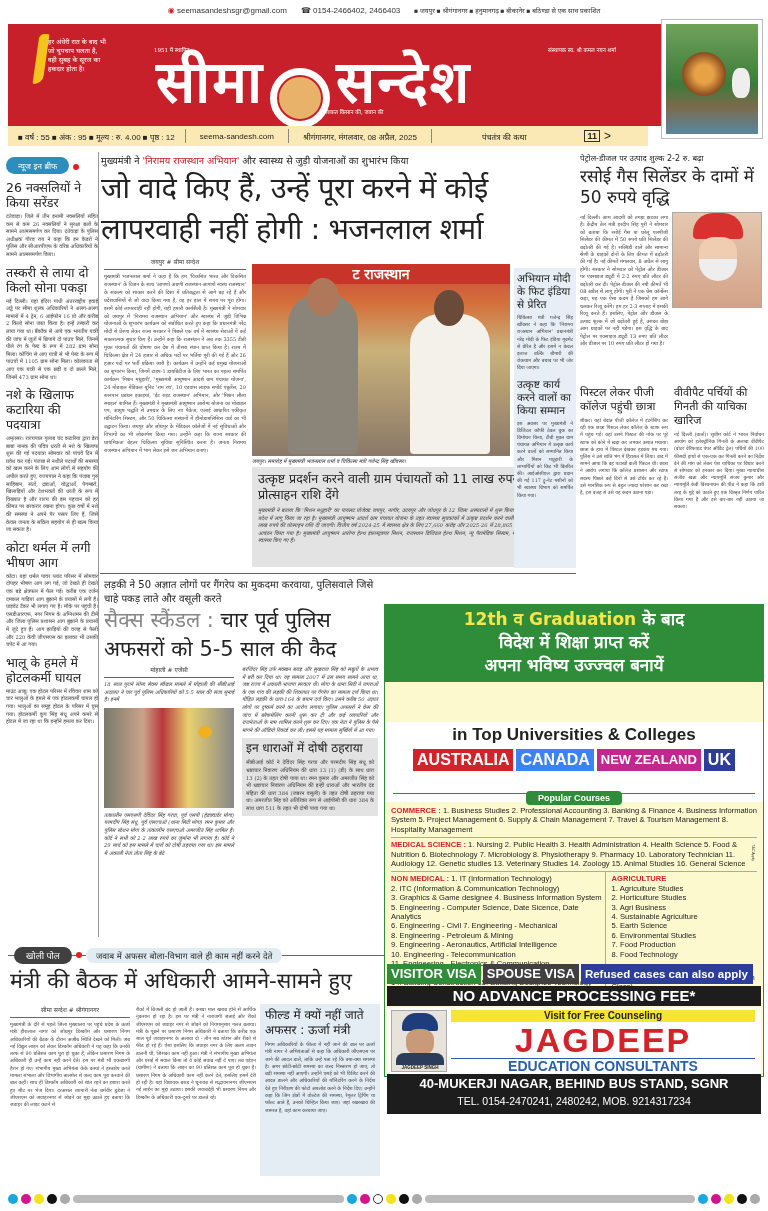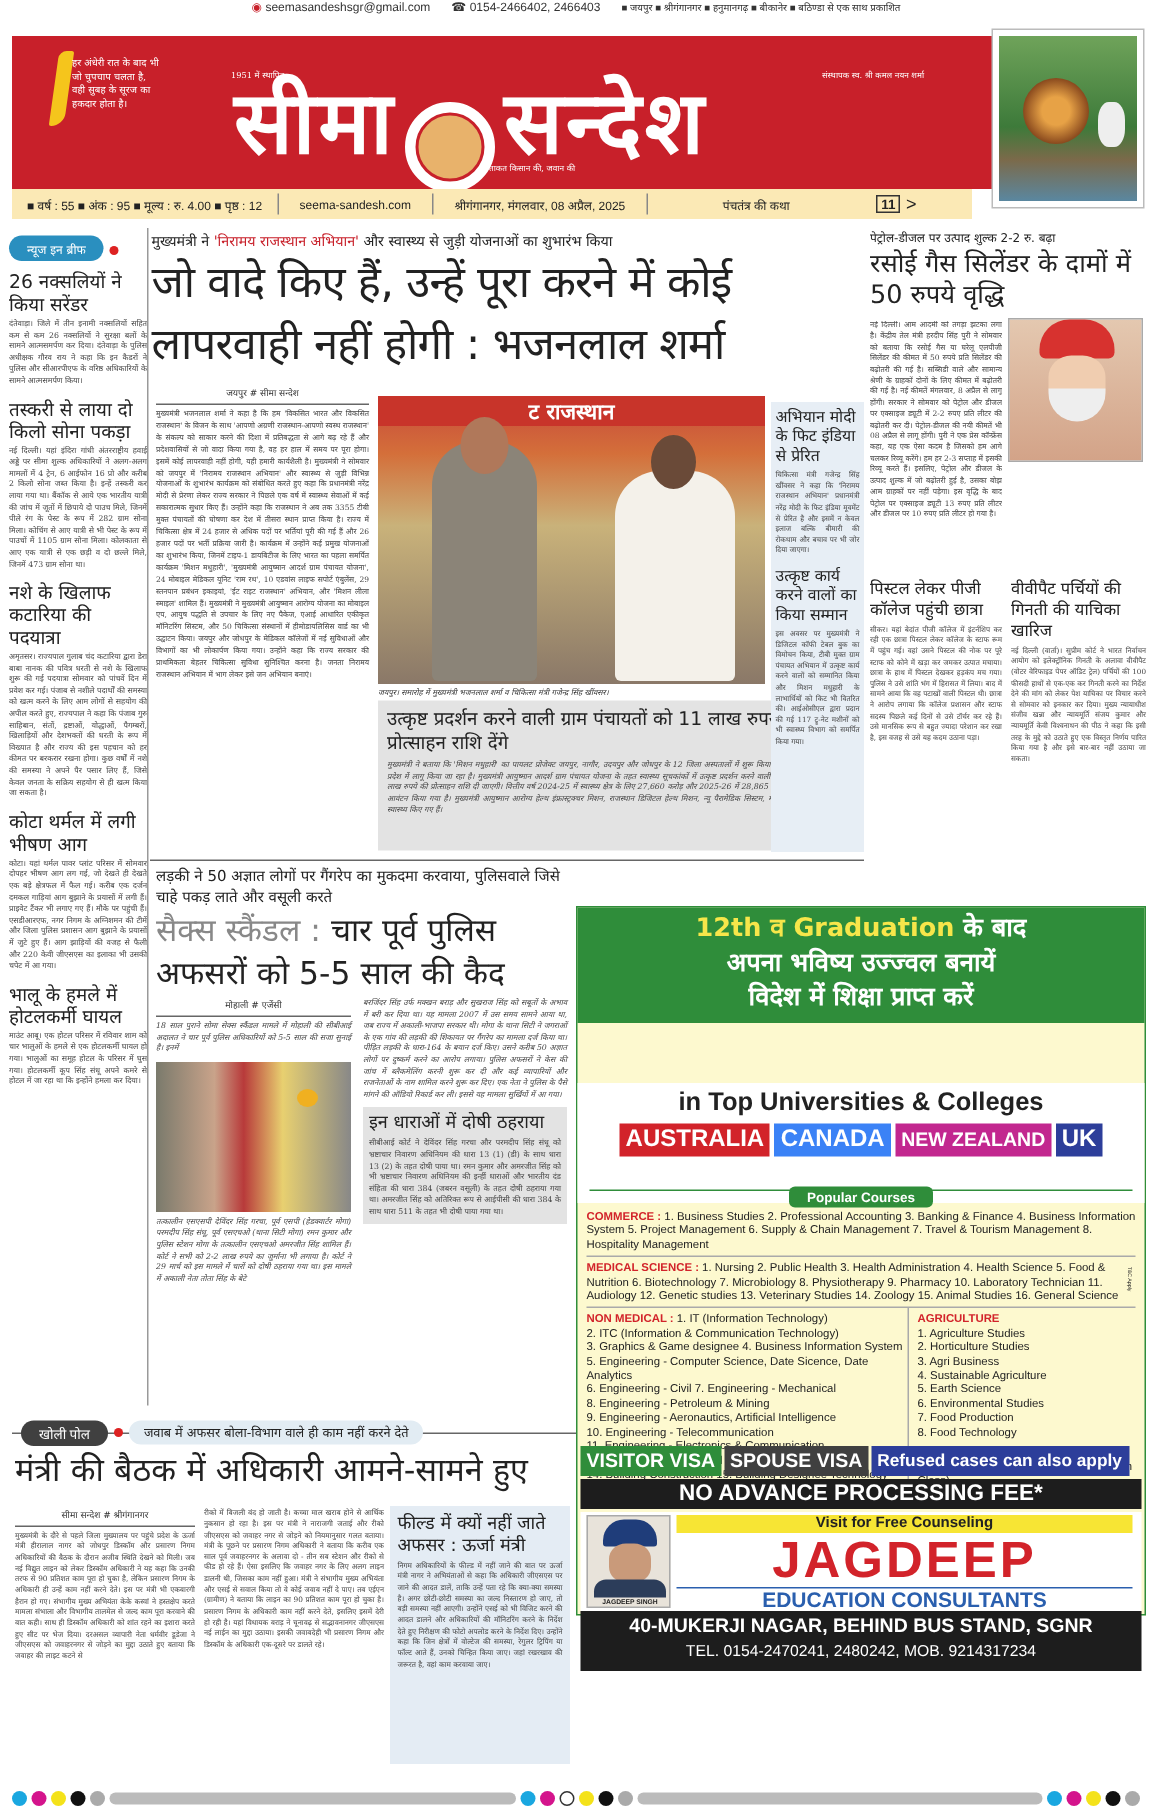--- a/index.html
+++ b/index.html
@@ -1,18 +1,18 @@
 <!DOCTYPE html>
 <html><head>
 <meta charset="utf-8">
 <style>
 *{box-sizing:border-box;margin:0;padding:0}
 body{width:768px;height:1211px;background:#fff;font-family:"DejaVu Serif",serif;color:#222;position:relative;overflow:hidden}
 .abs{position:absolute}
-.topline{left:0;top:0;width:768px;height:20px;font-family:"Liberation Sans",sans-serif;font-size:8px;display:flex;justify-content:center;gap:14px;color:#333}
+.topline{left:0;top:0;width:768px;height:20px;font-family:"Liberation Sans",sans-serif;font-size:8px;display:flex;justify-content:center;align-items:center;gap:14px;color:#333}
 .masthead{left:8px;top:24px;width:752px;height:102px;background:#c8202a}
 .mh-quote-mark{left:28px;top:10px;width:10px;height:50px;background:#f5c51c;border-radius:6px 2px 10px 2px;transform:skew(-8deg)}
 .mh-quote-text{left:40px;top:14px;width:60px;color:#fff;font-size:6.5px;line-height:9px}
 .mh-est{left:98px;top:22px;color:#fff;font-size:5.5px}
 .mh-title{left:100px;top:14px;color:#fff;font-family:Liberation Serif, serif;font-weight:bold;font-size:58px;line-height:90px;letter-spacing:2px;display:flex;align-items:flex-end;gap:6px}
 .mh-logo{width:60px;height:60px;border-radius:50%;background:#fff;border:3px solid #fff;display:flex;align-items:center;justify-content:center;position:relative}
 .mh-logo .inner{width:46px;height:46px;border-radius:50%;background:#e8b26b;border:2px solid #c8202a}
 .mh-tag{left:240px;top:84px;color:#fff;font-size:5.5px}
 .mh-founder{left:540px;top:22px;color:#fff;font-size:5.5px}
 .mh-img{left:654px;top:-4px;width:100px;height:118px;background:linear-gradient(180deg,#6fa35a 0%,#3d7a3a 55%,#7b6a4a 75%,#5a87a0 100%);border:4px solid #fff;box-shadow:0 0 0 1px #bbb}
@@ -235,22 +235,22 @@
   <div class="body" style="font-size:4.9px;line-height:7.3px">रीको में बिजली बंद हो जाती है। कच्चा माल खराब होने से आर्थिक नुकसान हो रहा है। इस पर मंत्री ने नाराजगी जताई और रीको जीएसएस को जवाहर नगर से जोड़ने को नियमानुसार गलत बताया। मंत्री के पूछने पर प्रसारण निगम अधिकारी ने बताया कि करीब एक साल पूर्व जवाहरनगर के अलावा दो - तीन सब स्टेशन और रीको से फीड हो रहे हैं। ऐसा इसलिए कि जवाहर नगर के लिए अलग लाइन डालनी थी, जिसका काम नहीं हुआ। मंत्री ने संभागीय मुख्य अभियंता और एसई से सवाल किया तो वे कोई जवाब नहीं दे पाए। तब एईएन (ग्रामीण) ने बताया कि लाइन का 90 प्रतिशत काम पूरा हो चुका है। प्रसारण निगम के अधिकारी काम नहीं करने देते, इसलिए इसमें देरी हो रही है। यहां विधायक बराड़ ने चूनावढ़ से सद्भावनानगर जीएसएस नई लाईन का मुद्दा उठाया। इसकी जवाबदेही भी प्रसारण निगम और डिस्कॉम के अधिकारी एक-दूसरे पर डालते रहे।</div>
 </div>
 <div class="abs" style="left:260px;top:1004px;width:120px;height:172px;background:#e4ecf4;padding:4px 5px">
   <div class="lh" style="font-size:12px;margin-top:0">फील्ड में क्यों नहीं जाते अफसर : ऊर्जा मंत्री</div>
   <div class="body" style="font-size:4.9px;line-height:7.3px">निगम अधिकारियों के फील्ड में नहीं जाने की बात पर ऊर्जा मंत्री नागर ने अभियंताओं से कहा कि अधिकारी जीएसएस पर जाने की आदत डालें, ताकि उन्हें पता रहे कि क्या-क्या समस्या है। अगर छोटी-छोटी समस्या का जल्द निस्तारण हो जाए, तो बड़ी समस्या नहीं आएगी। उन्होंने एसई को भी विजिट करने की आदत डालने और अधिकारियों की मॉनिटरिंग करने के निर्देश देते हुए निरीक्षण की फोटो अपलोड करने के निर्देश दिए। उन्होंने कहा कि जिन क्षेत्रों में वोल्टेज की समस्या, रेगुलर ट्रिपिंग या फॉल्ट आते हैं, उनको चिन्हित किया जाए। जहां रखरखाव की जरूरत है, वहां काम करवाया जाए।</div>
 </div>
 
 <div class="abs ad">
   <div class="ad-green">
     <div><span class="yl">12th व </span><span class="yl">Graduation</span><span> के बाद</span></div>
+    <div>विदेश में शिक्षा प्राप्त करें</div>
     <div>अपना भविष्य उज्ज्वल बनायें</div>
-    <div>विदेश में शिक्षा प्राप्त करें</div>
   </div>
   <div class="ad-white">
     <div class="tu">in Top Universities &amp; Colleges</div>
     <div class="countries">
       <span style="background:#d2232a">AUSTRALIA</span>
       <span style="background:#3b82f6">CANADA</span>
       <span style="background:#c2278f;font-size:13px">NEW ZEALAND</span>
       <span style="background:#2d3e9a">UK</span>
     </div>
   </div>

